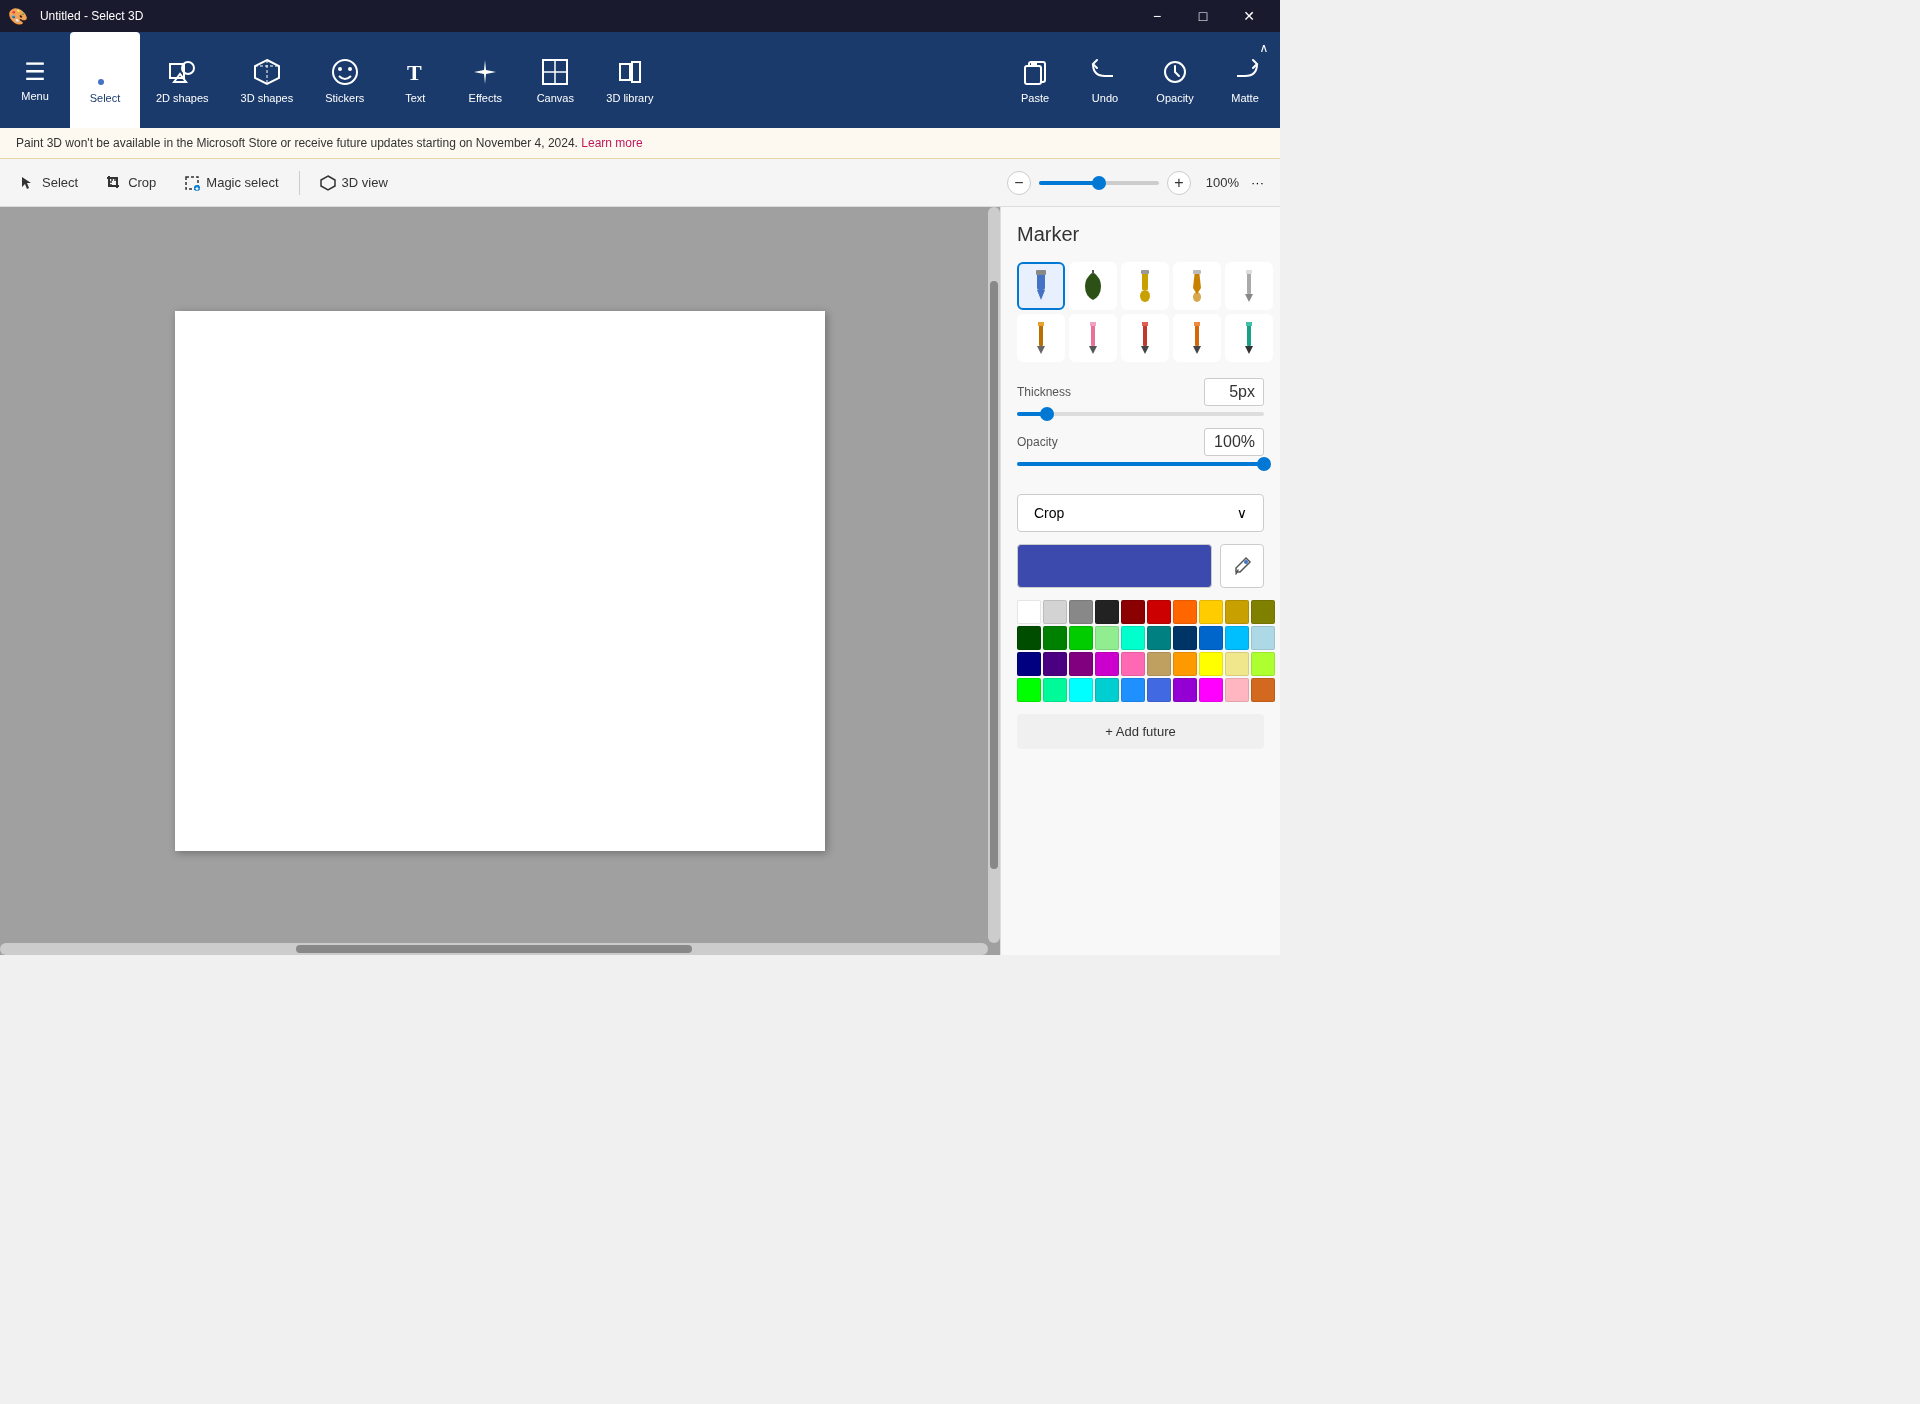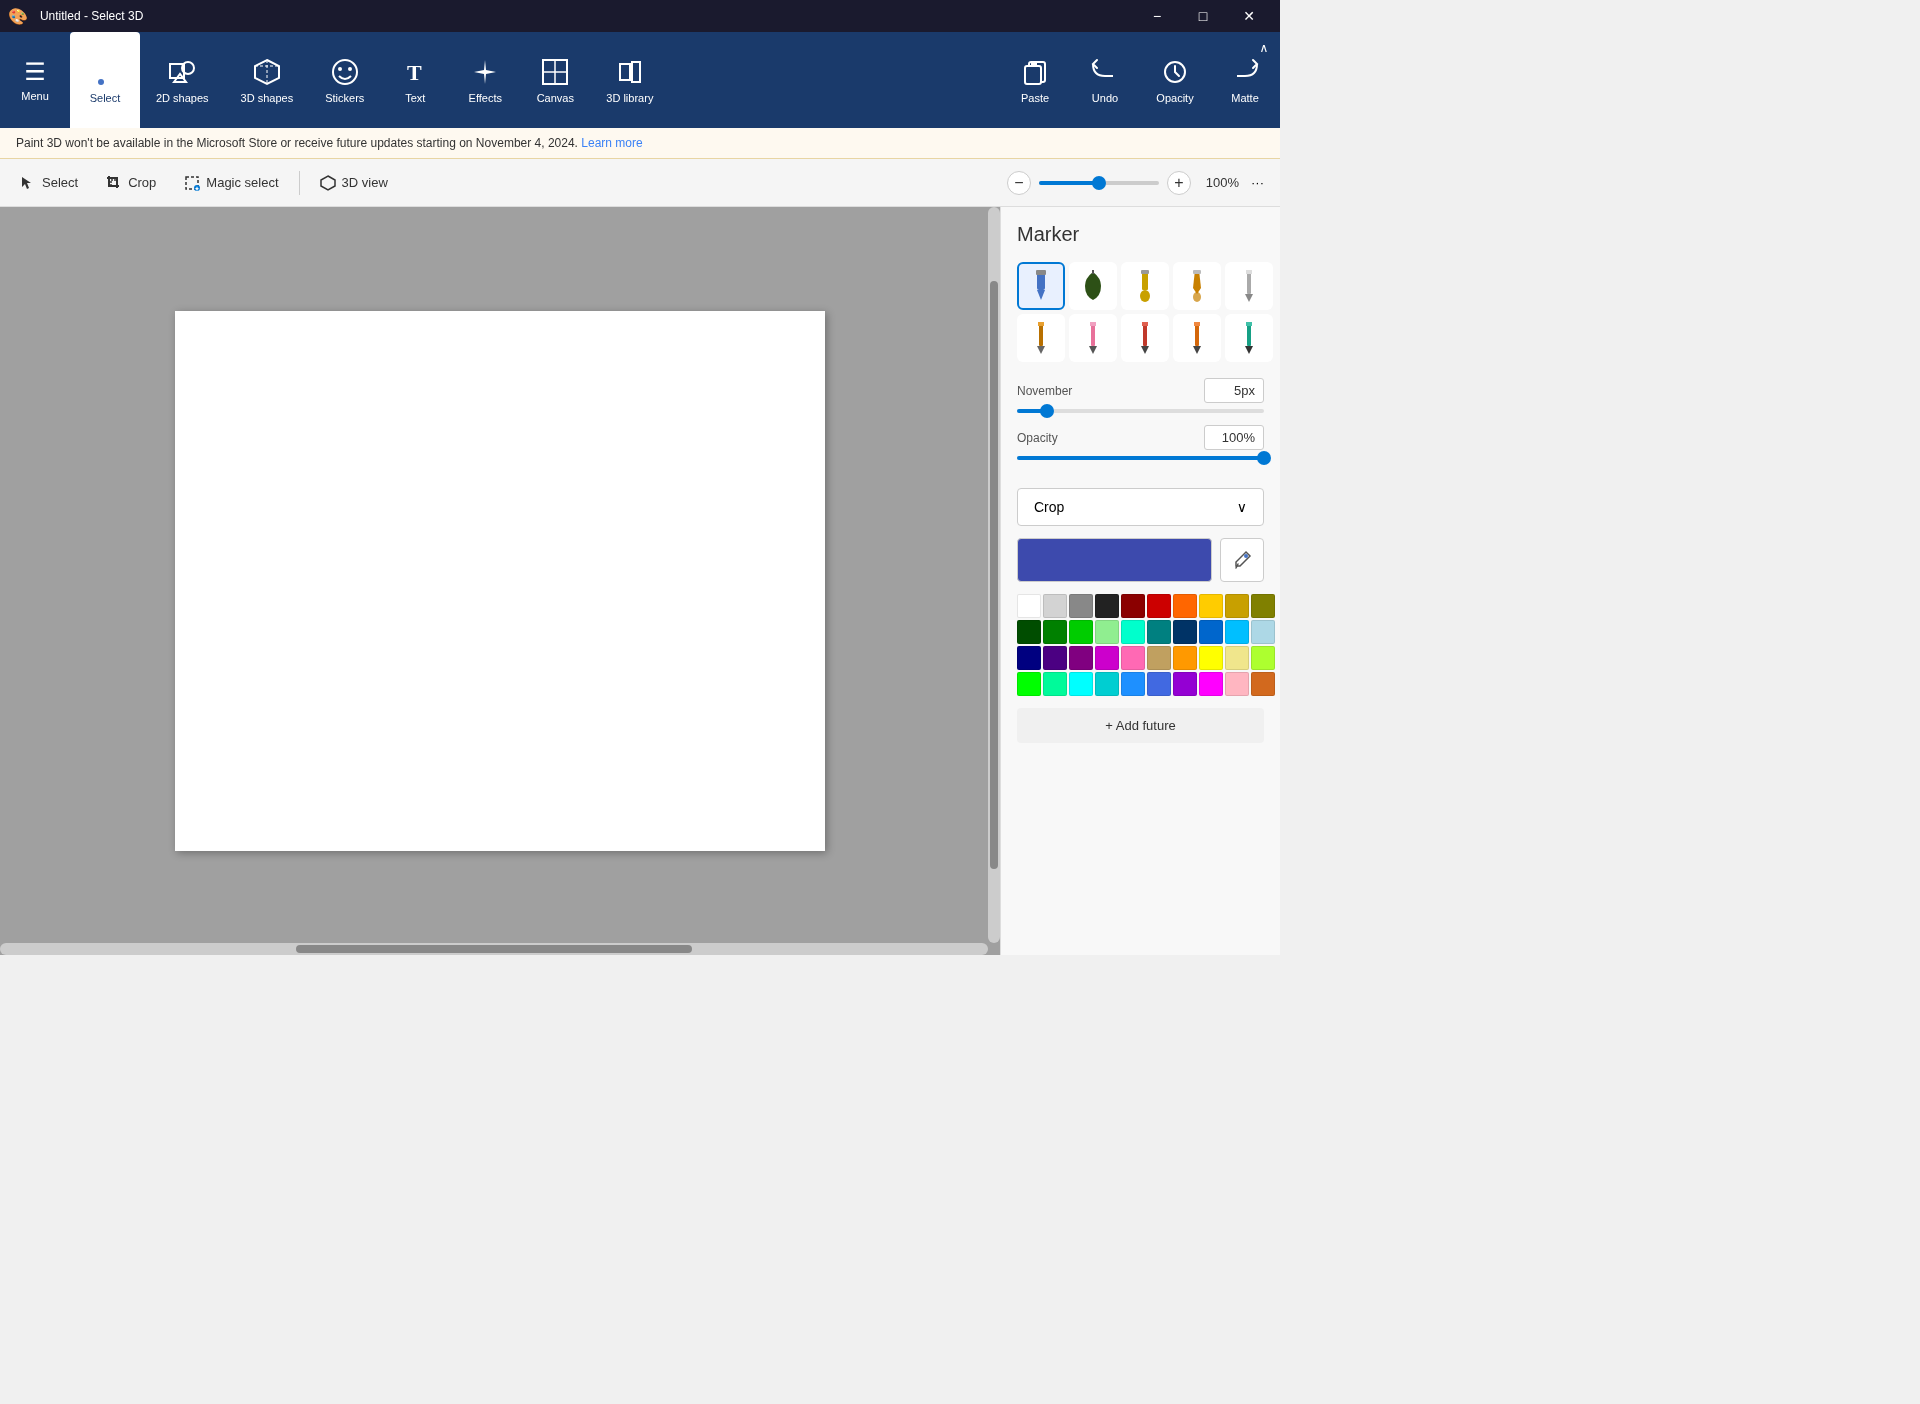--- a/index.html
+++ b/index.html
@@ -49,21 +49,21 @@
     .ribbon-icon-svg { width: 32px; height: 32px; }
 
     
     .notification {
       background: #fef9f0;
       border-bottom: 1px solid #e8d5a3;
       padding: 8px 16px;
       font-size: 12px;
       color: #333;
     }
-    .notification a { color: #3b82f6; text-decoration: none; }
+    .notification a { color: #be185d; text-decoration: none; }
 
     
     .toolbar {
       background: #f5f5f5;
       border-bottom: 1px solid #ddd;
       height: 48px;
       display: flex;
       align-items: center;
       padding: 0 8px;
       gap: 4px;
@@ -162,21 +162,21 @@
       display: flex; align-items: center; justify-content: center;
       cursor: pointer; background: white;
     }
     .brush-item.selected { border-color: #0078d4; background: #e8f0fe; }
 
     
     .property-row { margin-bottom: 12px; }
     .property-label { font-size: 12px; color: #555; margin-bottom: 6px; display: flex; justify-content: space-between; align-items: center; }
     .property-value-box {
       border: 1px solid #ccc; border-radius: 3px; padding: 4px 8px;
-      font-size: 13px; color: #333; text-align: right; min-width: 60px;
+      font-size: 16px; color: #333; text-align: right; min-width: 60px;
       background: white;
     }
     .slider-track {
       height: 4px; background: #ddd; border-radius: 2px; position: relative; cursor: pointer; margin-top: 6px;
     }
     .slider-fill { height: 100%; background: #0078d4; border-radius: 2px; }
     .slider-thumb {
       position: absolute; top: 50%; transform: translate(-50%, -50%);
       width: 14px; height: 14px; border-radius: 50%; background: #0078d4; cursor: pointer;
     }
@@ -465,21 +465,21 @@
         <svg width="36" height="36" viewBox="0 0 36 36">
           <rect x="16" y="2" width="4" height="24" rx="1" fill="#16a085"></rect>
           <polygon points="14,26 22,26 18,34" fill="#333"></polygon>
           <rect x="15" y="2" width="6" height="4" fill="#40c0a8"></rect>
         </svg>
       </div>
     </div>
 
     <div class="property-row">
       <div class="property-label">
-        <span>November</span>
+        <span>Thickness</span>
         <span class="property-value-box">5px</span>
       </div>
       <div class="slider-track">
         <div class="slider-fill" style="width:12%;"></div>
         <div class="slider-thumb" style="left:12%;"></div>
       </div>
     </div>
 
     <div class="property-row">
       <div class="property-label">

